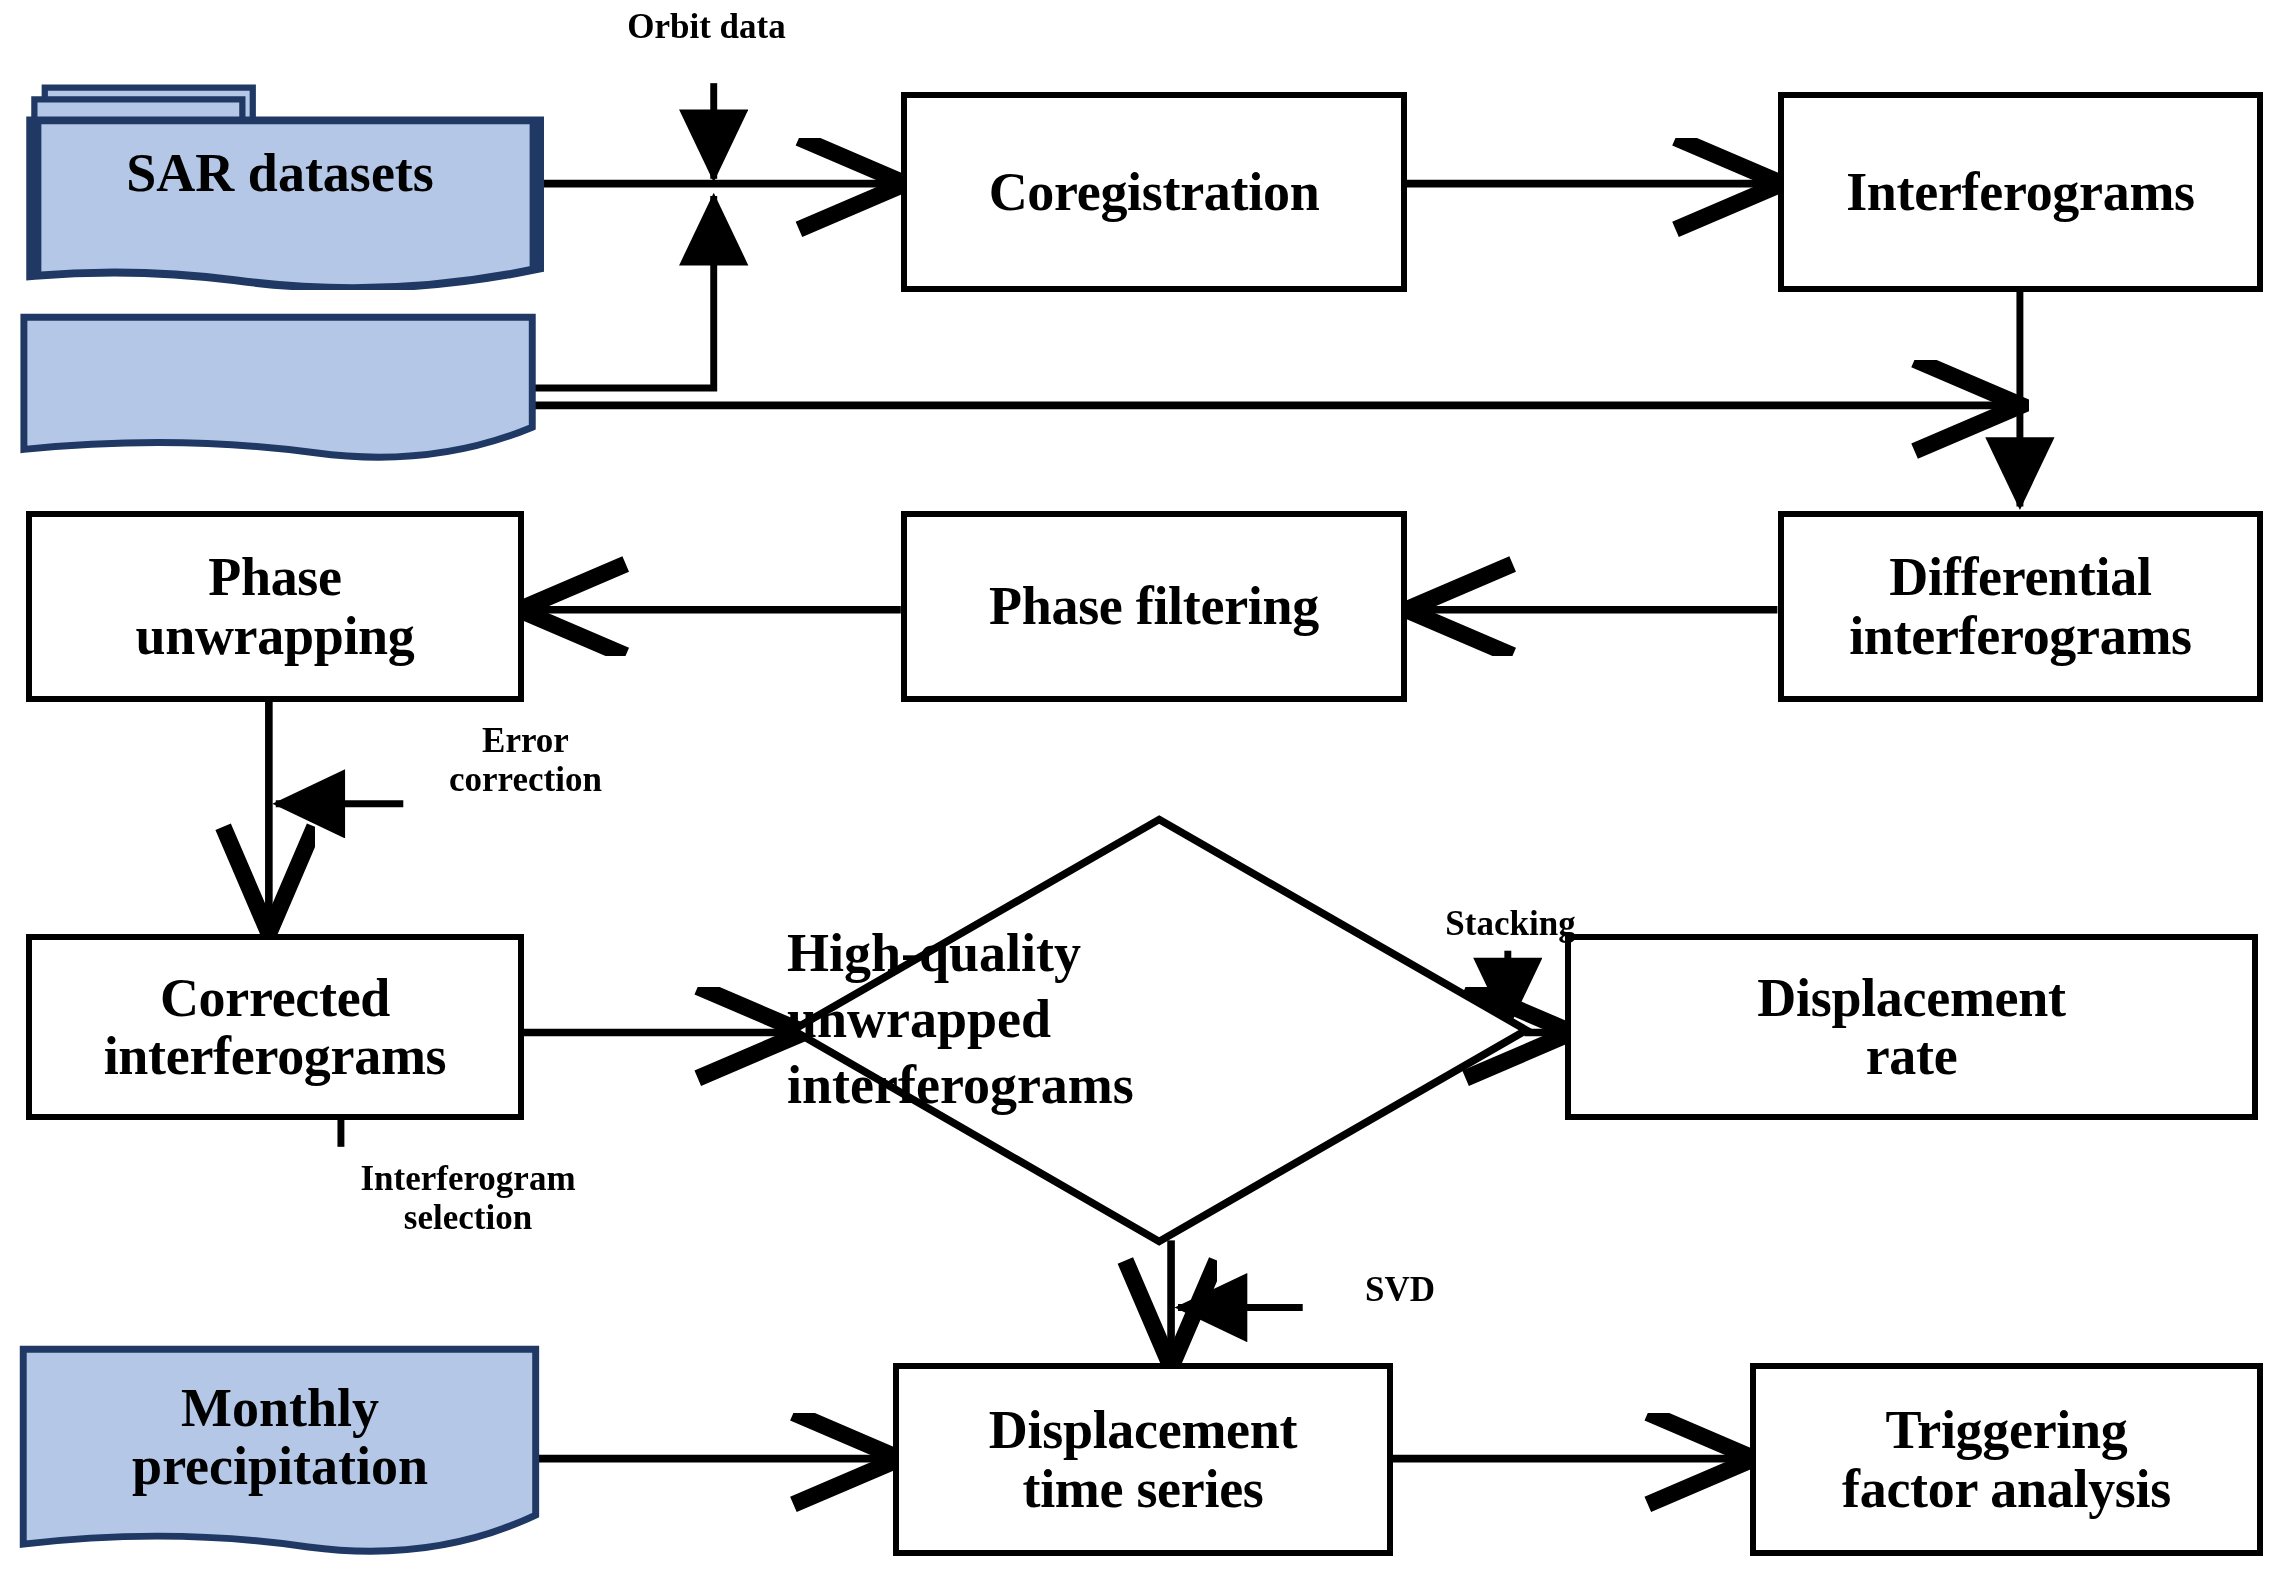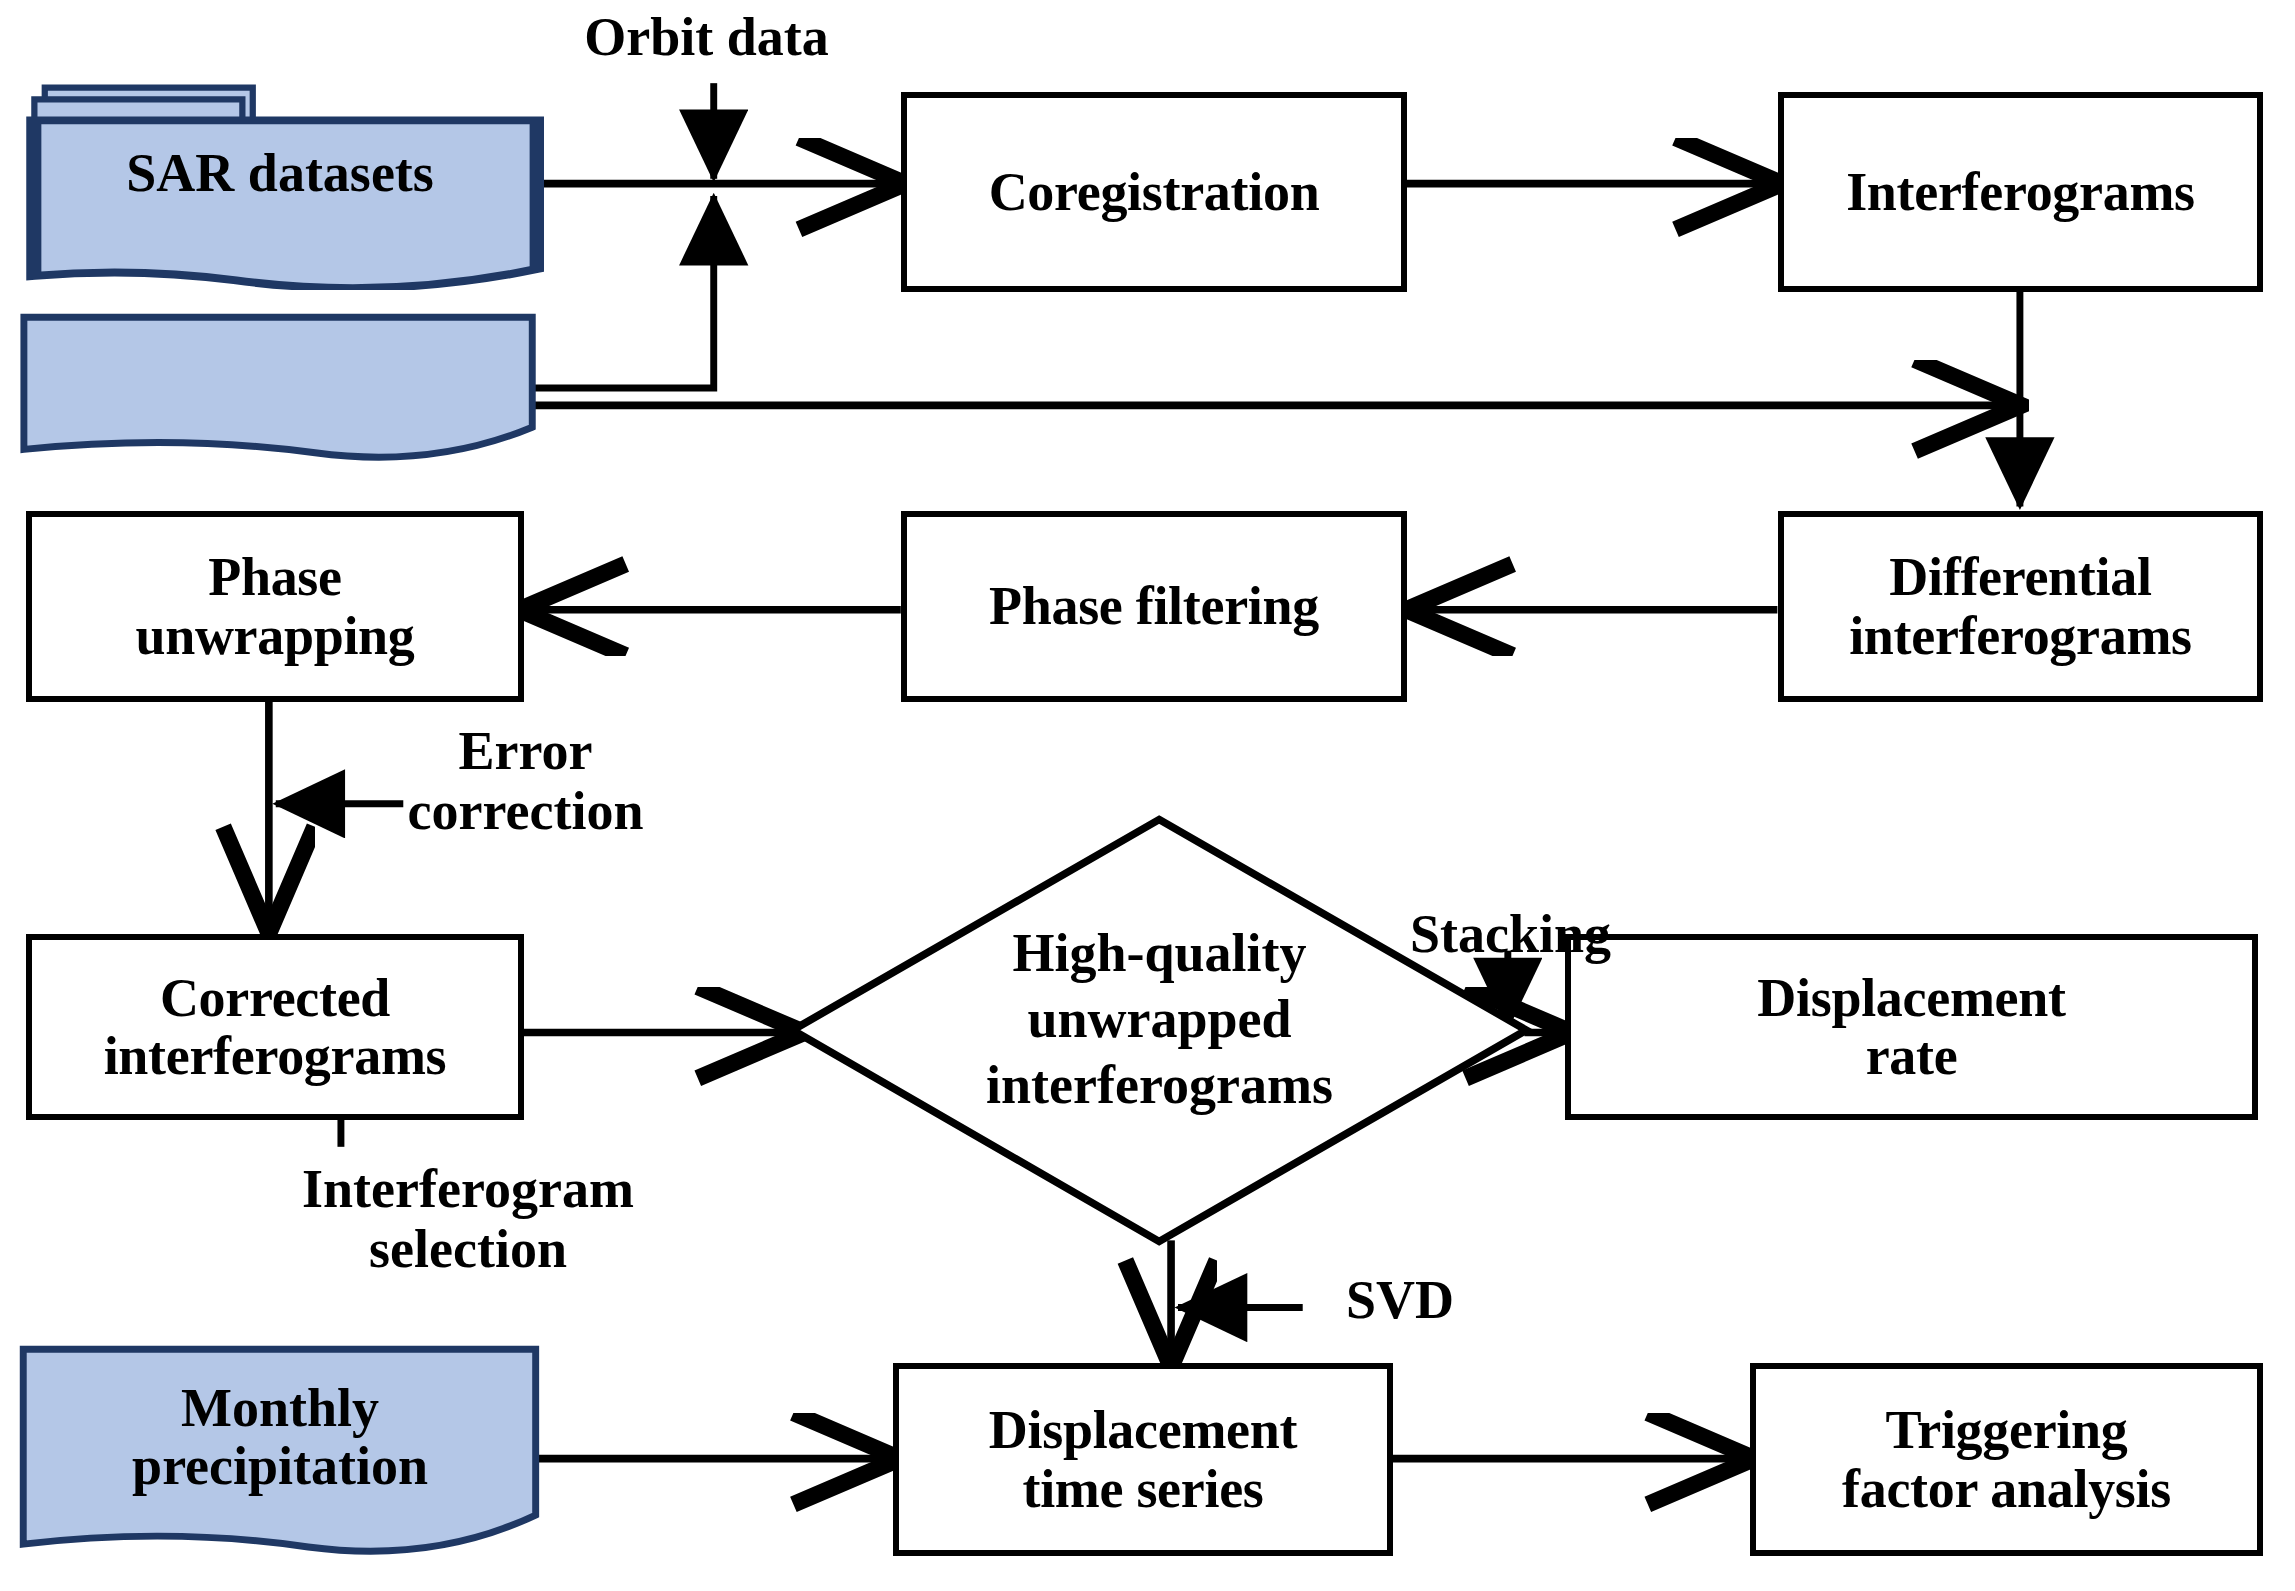--- a/index.html
+++ b/index.html
@@ -71,33 +71,33 @@
   
   .diamond {
     position: absolute;
     z-index: 4;
   }
   .diamond svg { display: block; }
   .diamond .dmlbl {
     position: absolute;
     left: 0;
     width: 100%;
-    text-align: center;
+    text-align: left;
     font-weight: bold;
     font-size: 54px;
     line-height: 1.22;
     color: #000000;
     white-space: pre-line;
   }
 
   
   .annot {
     position: absolute;
     font-weight: bold;
-    font-size: 54px;
+    font-size: 35px;
     line-height: 1.12;
     color: #000000;
     text-align: center;
     white-space: pre-line;
     z-index: 6;
   }
 </style>
 </head>
 <body>
 

